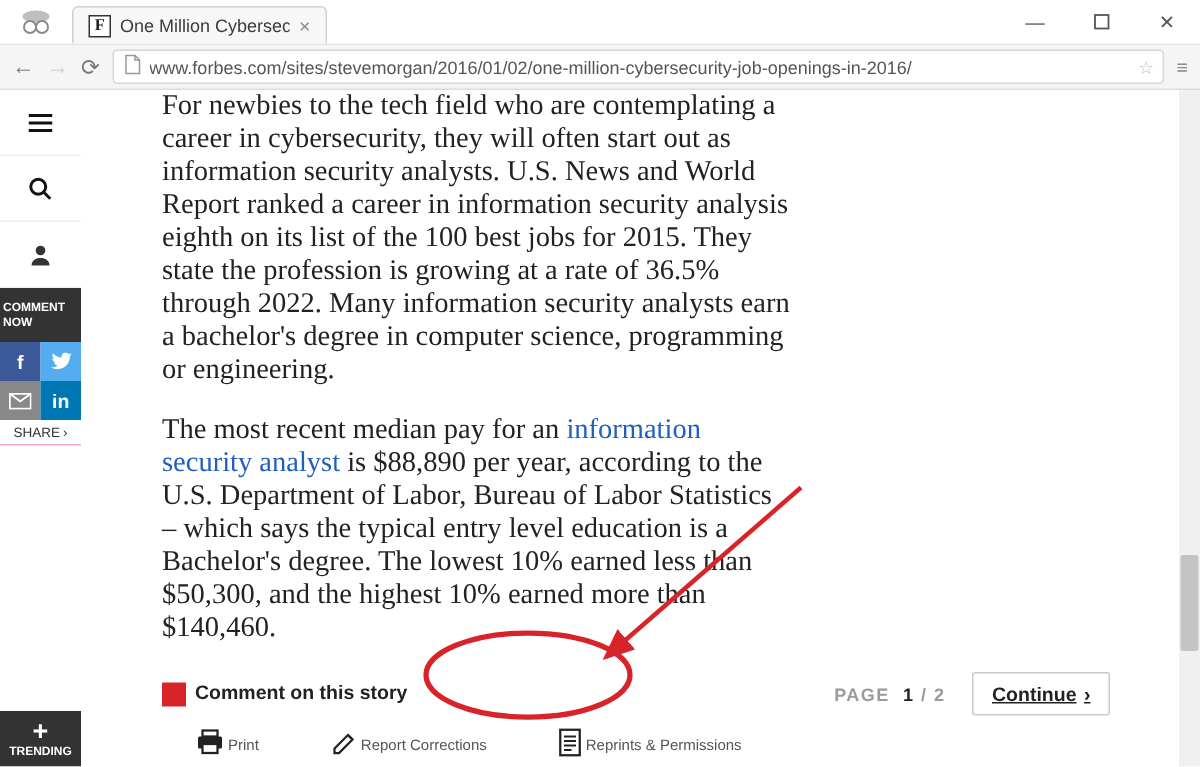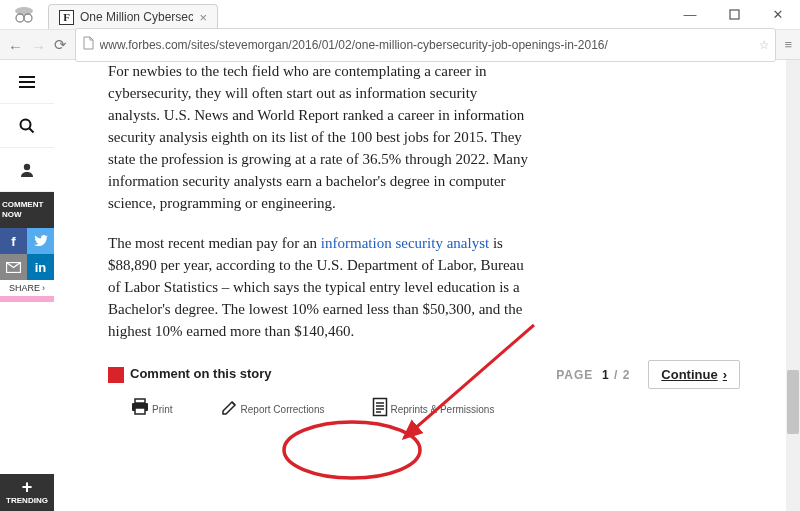--- a/index.html
+++ b/index.html
@@ -53,21 +53,21 @@
   .wincontrols .max svg{stroke:#555;}
   .addrbar{
     height:30px;background:#f5f5f5;border-bottom:1px solid #dcdcdc;
     display:flex;align-items:center;gap:8px;padding:0 8px;
   }
   .addrbar .navbtn{color:#7a7a7a;font-size:15px;}
   .addrbar .navbtn.fwd{color:#cfcfcf;}
   .urlbox{
     flex:1;display:flex;align-items:center;gap:6px;
     background:#fff;border:1px solid #d6d6d6;border-radius:3px;
-    height:34px;padding:0 6px;font-size:12px;color:#555;
+    height:23px;padding:0 6px;font-size:12px;color:#555;
   }
   .urlbox .file-icon{color:#888;}
   .urlbox .url{flex:1;white-space:nowrap;overflow:hidden;}
   .urlbox .star{color:#bdbdbd;}
   .addrbar .menu{color:#8a8a8a;}
   
   .page{
     position:relative;
     height:calc(100% - 60px);
     display:flex;
@@ -91,36 +91,36 @@
   }
   .rail-share{
     display:grid;grid-template-columns:1fr 1fr;grid-template-rows:26px 26px;
   }
   .sh{display:flex;align-items:center;justify-content:center;color:#fff;font-weight:bold;font-size:13px;}
   .fb{background:#3b5998;}
   .tw{background:#55acee;}
   .mail{background:#888;}
   .li{background:#0077b5;}
   .rail-share-label{
-    font-size:9px;color:#333;text-align:center;padding:3px 0;border-bottom:6px solid #f9a8d4;
+    font-size:9px;color:#333;text-align:center;padding:3px 0;border-bottom:1px solid #f9a8d4;
     display:flex;align-items:center;justify-content:center;gap:2px;
   }
   .rail-spacer{flex:1;}
   .rail-trending{
     background:#333;color:#fff;font-size:8px;text-align:center;padding:4px 0 6px;font-weight:bold;
   }
   .rail-trending .plus{font-size:18px;line-height:18px;display:block;}
   
   .article{
     flex:1;position:relative;
     padding:0 60px 0 54px;
   }
   .article p{
     font-family:Georgia,"Times New Roman",serif;
-    font-size:15px;line-height:22px;color:#222;
+    font-size:19px;line-height:22px;color:#222;
     max-width:420px;margin-bottom:18px;
   }
   .article a{color:#1f5fbf;text-decoration:none;}
   .redsq{
     display:inline-block;width:16px;height:16px;background:#d8232a;vertical-align:middle;margin-right:6px;
   }
   .comment-line{
     font-family:Arial,sans-serif;font-size:13px;font-weight:bold;color:#222;
     display:flex;align-items:center;gap:0;
     margin-top:6px;

